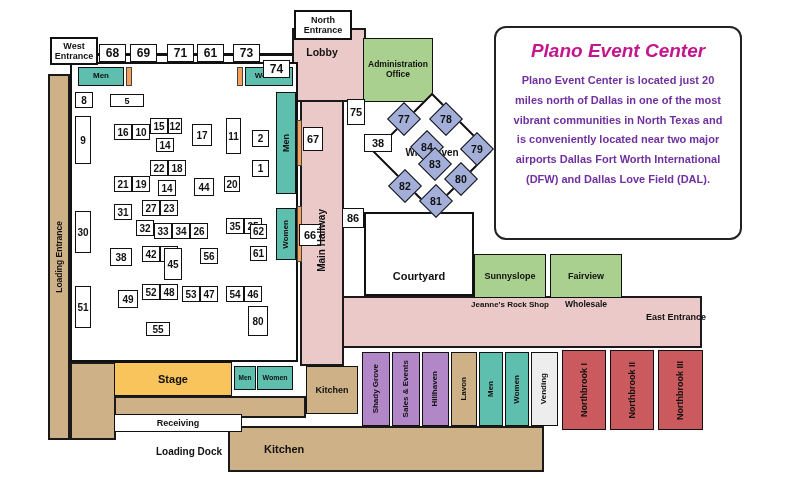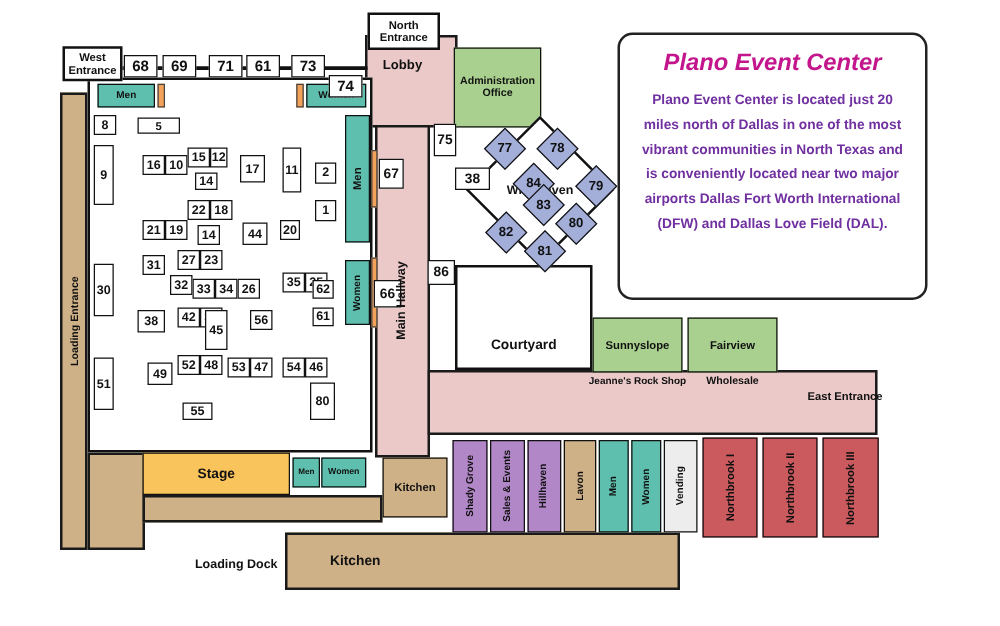--- a/index.html
+++ b/index.html
@@ -42,20 +42,23 @@
         <span>Loading Entrance</span>
       </div>
       <div class="shp zone" style="left: 133px; top: 65px; width: 88px; height: 22px; background: rgb(207, 177, 135);"></div>
       <div class="shp zone" style="left: 70px; top: 362px; width: 46px; height: 78px; background: rgb(207, 177, 135);"></div>
       <div class="shp zone" style="left: 114px; top: 396px; width: 192px; height: 22px; background: rgb(207, 177, 135);"></div>
       <div class="shp zone kitchen-big" style="left: 228px; top: 426px; width: 316px; height: 46px; background: rgb(207, 177, 135); font-size: 11px;">
         <span>Kitchen</span>
       </div>
       <div class="shp " style="left: 96px; top: 53px; width: 198px; height: 3px; background: rgb(17, 17, 17);"></div>
       <div class="shp hallbox" style="left: 70px; top: 62px; width: 228px; height: 300px; background: rgb(255, 255, 255);"></div>
+      <div class="shp booth" style="left: 114px; top: 414px; width: 128px; height: 18px; font-size: 9px;">
+        <span>Receiving</span>
+      </div>
       <div class="shp room" style="left: 363px; top: 38px; width: 70px; height: 64px; background: rgb(169, 208, 142); font-size: 8.5px;">
         <span>Administration Office</span>
       </div>
       <div class="shp courtyard" style="left: 364px; top: 212px; width: 110px; height: 84px; background: rgb(255, 255, 255); font-size: 11px;">
         <span>Courtyard</span>
       </div>
       <div class="shp diamond-big" style="left: 390px; top: 110px; width: 84px; height: 84px; background: rgb(255, 255, 255);"></div>
       <div class="shp freelabel" style="left: 398px; top: 145px; width: 68px; height: 14px; font-size: 10px;">
         <span>Windhaven</span>
       </div>

